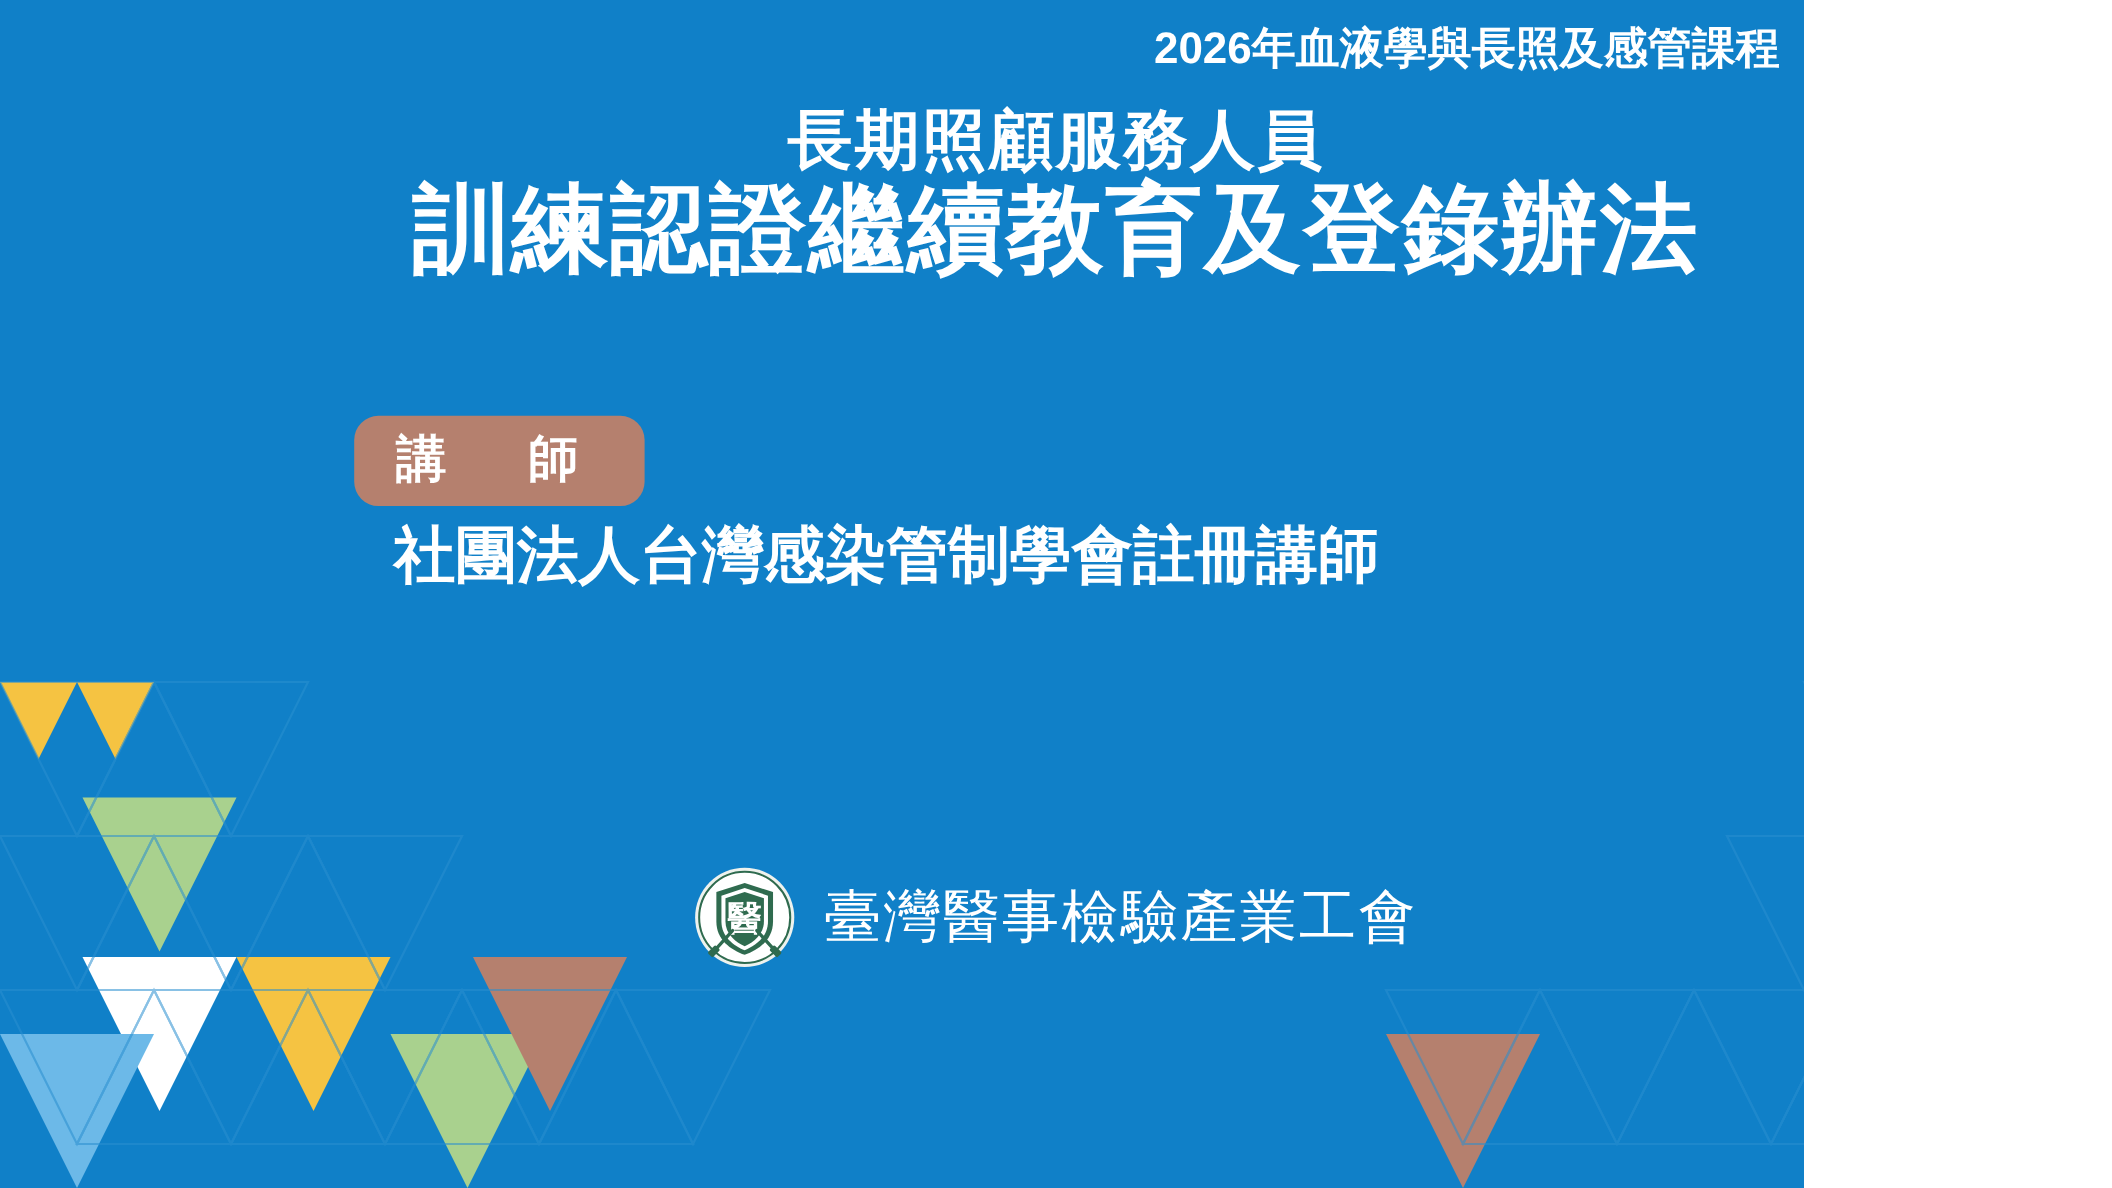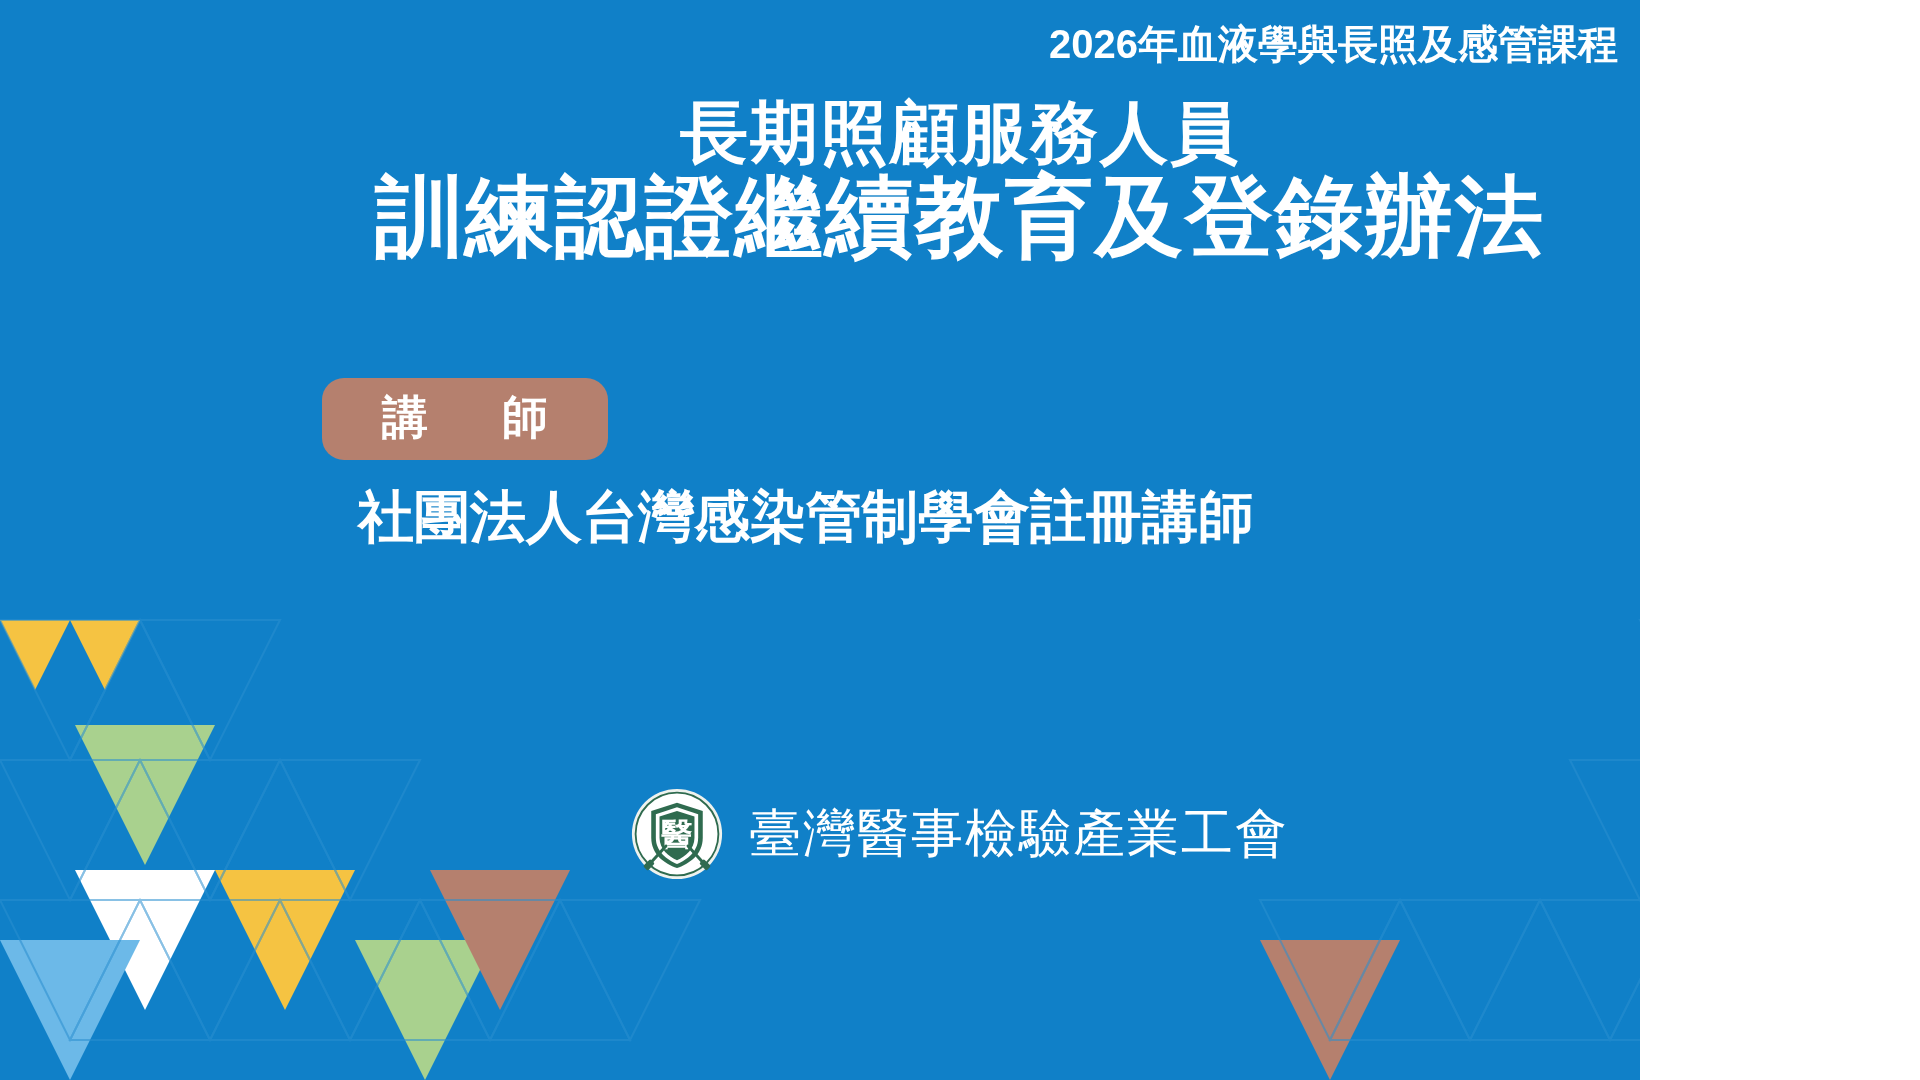--- a/index.html
+++ b/index.html
@@ -41,44 +41,44 @@
     position:absolute;
     top:96px; left:0; width:1920px;
     text-align:center;
   }
   .title-line {
     color:#ffffff;
     font-weight:bold;
     line-height:1.08;
     white-space:nowrap;
   }
-  #title-line-1 { font-size:68px; letter-spacing:2px; }
+  #title-line-1 { font-size:59px; letter-spacing:2px;font-family:Liberation Serif, serif; }
   #title-line-2 { font-size:88px; letter-spacing:2px; }
 
   
   #speaker-block {
     position:absolute;
     top:378px; left:322px;
   }
   #role-badge {
     display:inline-block;
     background:#b5806e;
     color:#ffffff;
     font-size:46px;
     font-weight:bold;
     border-radius:22px;
-    padding:13px 46px 16px 46px;
+    padding:13px 46px 16px 24px;
     letter-spacing:14px;
     text-indent:14px;
     line-height:1.15;
   }
   #affiliation-row {
     display:flex;
     align-items:flex-end;
-    margin-top:22px;
+    margin-top:10px;
   }
   #accent-bar {
     width:14px;
     background:#ffffff;
     margin-right:22px;
     flex:0 0 14px;
   }
   #affiliation-text { padding-top:2px; }
   .affil-line {
     color:#ffffff;

